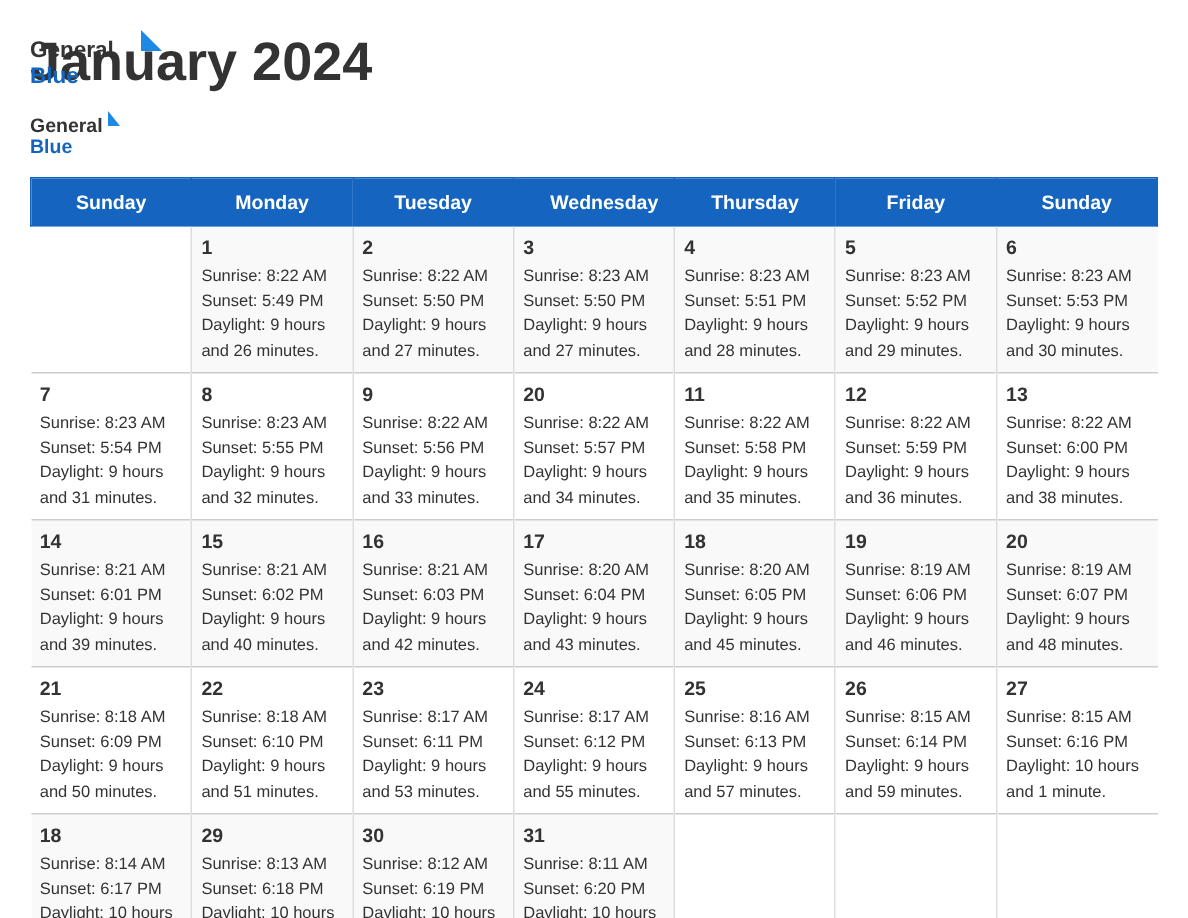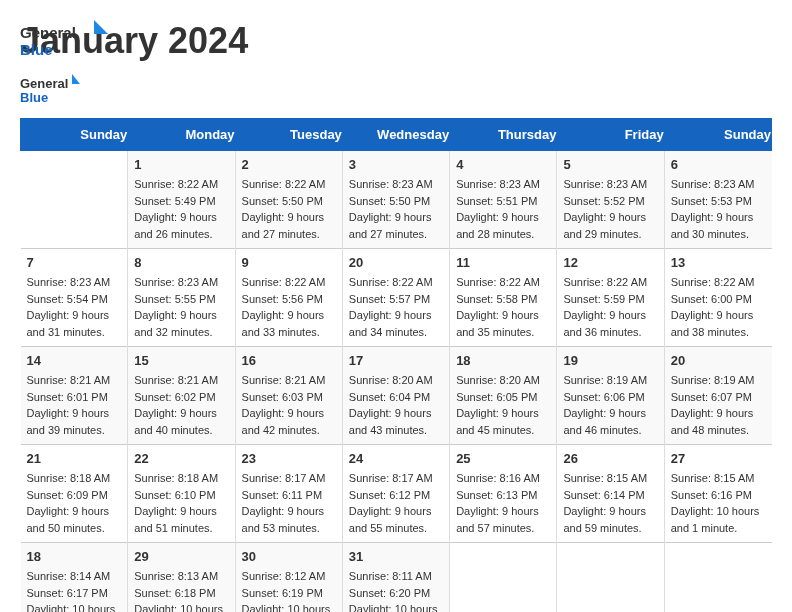--- a/index.html
+++ b/index.html
@@ -31,24 +31,24 @@
     table {
       width: 100%;
       border-collapse: collapse;
       table-layout: fixed;
     }
     thead tr {
       background-color: #1565c0;
       color: #fff;
     }
     thead th {
-      padding: 8px 0;
+      padding: 8px 24px;
       font-size: 13px;
       font-weight: bold;
-      text-align: right;
+      text-align: center;
       border: 1px solid #1565c0;
     }
     tbody tr {
       vertical-align: top;
       border-bottom: 1px solid #ccc;
     }
     tbody tr:nth-child(odd) {
       background-color: #f9f9f9;
     }
     tbody tr:nth-child(even) {

